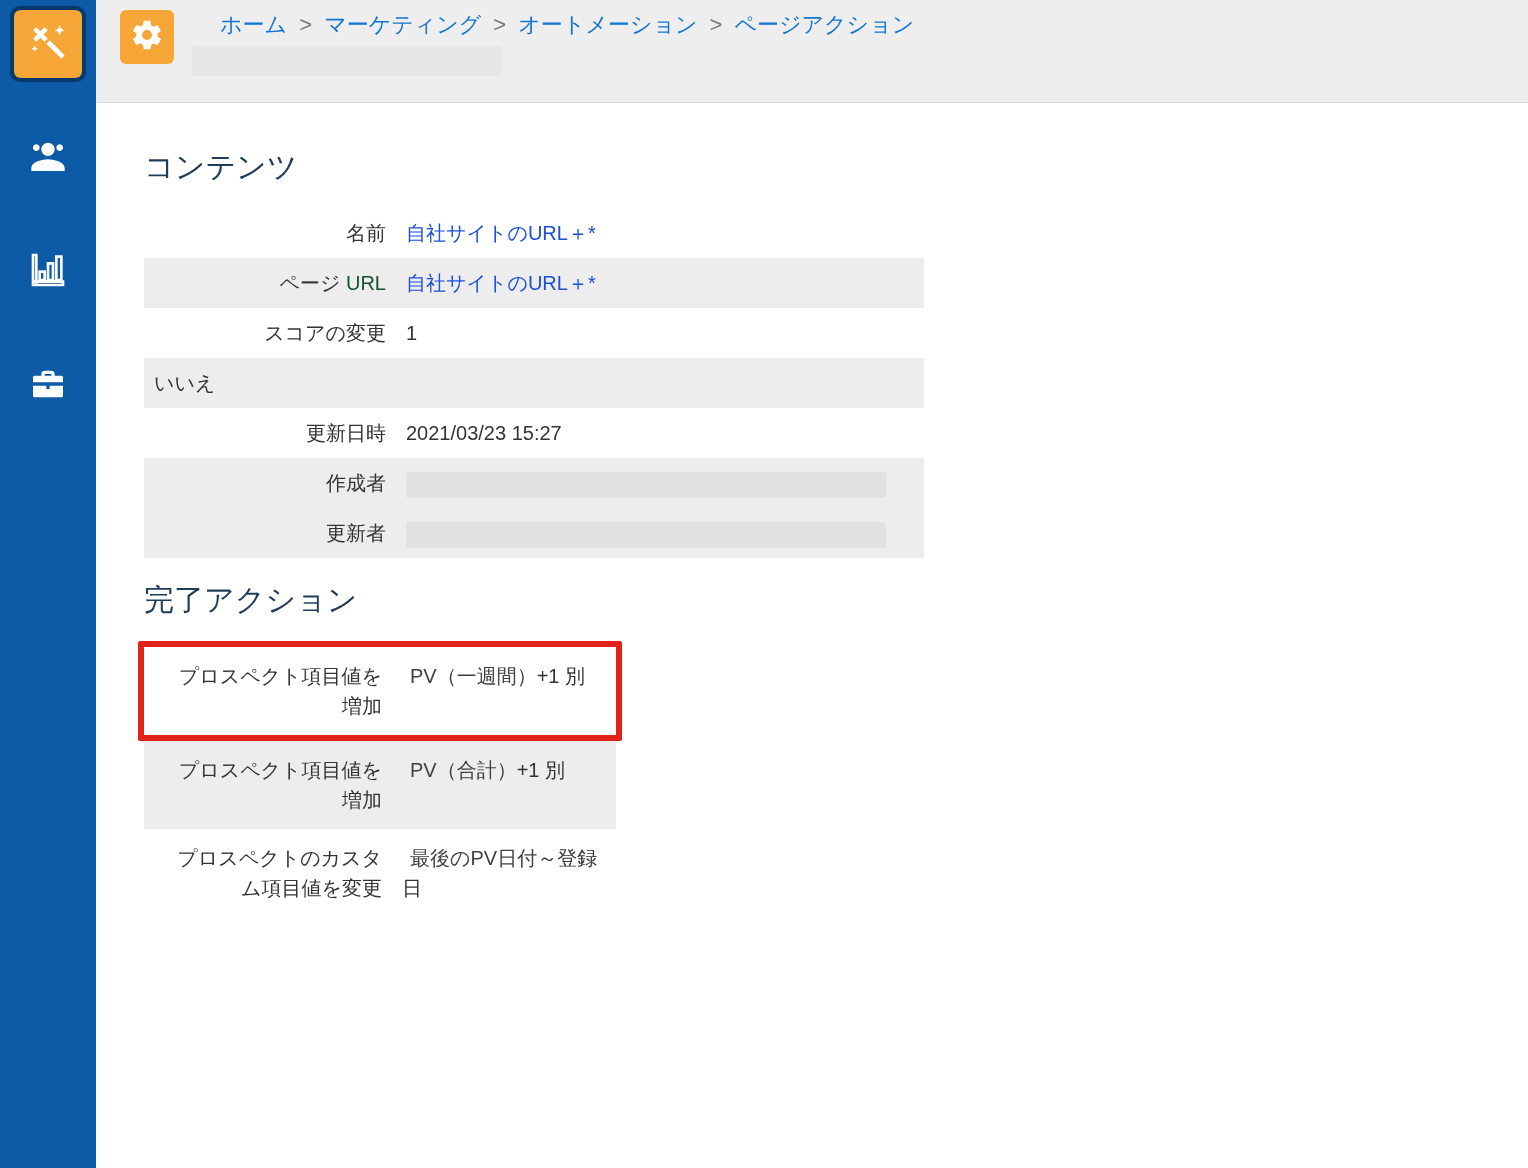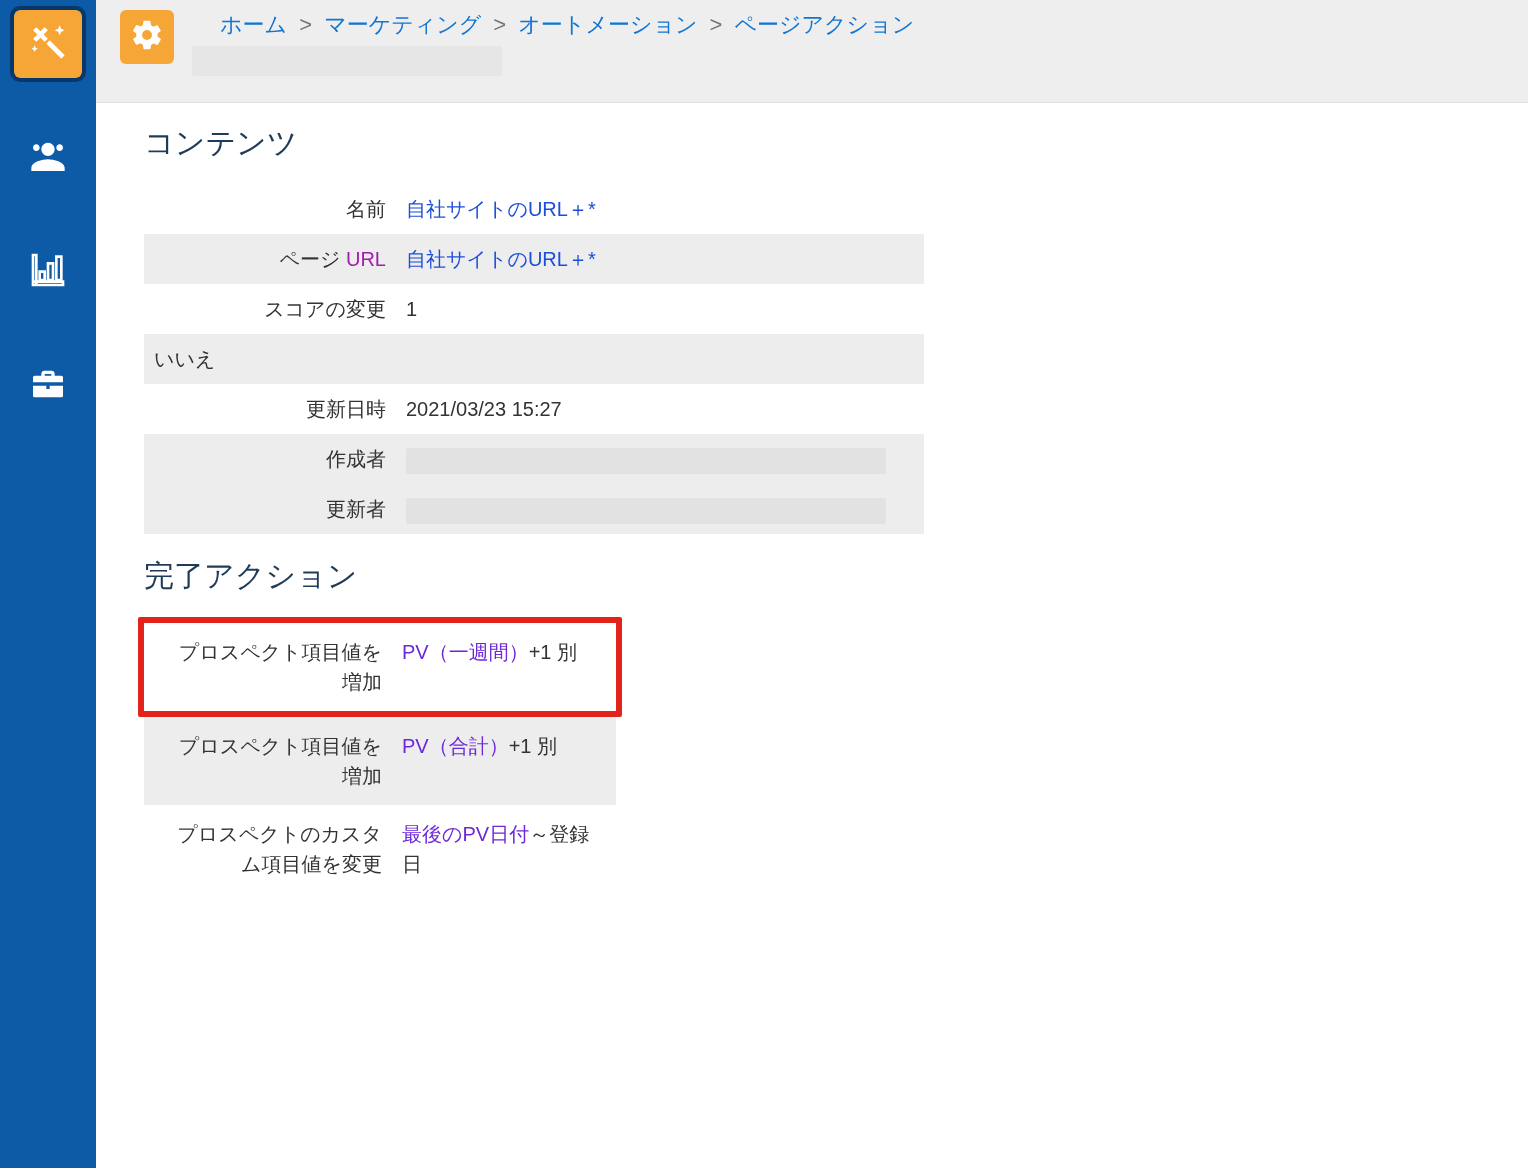--- a/index.html
+++ b/index.html
@@ -17,29 +17,29 @@
   .topbar { background: #eeeeee; border-bottom: 1px solid #ddd; padding: 10px 20px 26px 24px; display: flex; align-items: flex-start; gap: 18px; }
   .gear-btn { width: 54px; height: 54px; background: #f6a637; color: #fff; display: flex; align-items: center; justify-content: center; border-radius: 6px; cursor: pointer; flex-shrink: 0; }
   .gear-btn svg { width: 34px; height: 34px; fill: #fff; }
   .top-right { flex: 1; }
   .breadcrumb { font-size: 22px; margin-bottom: 6px; margin-left: 28px; }
   .breadcrumb a { color: #1175d1; text-decoration: none; cursor: pointer; }
   .breadcrumb .sep { color: #777; padding: 0 6px; }
   .title-placeholder { width: 310px; height: 30px; background: #e6e6e6; border-radius: 2px; }
 
   
-  .content { padding: 12px 40px 40px 48px; overflow: auto; }
+  .content { padding: 36px 40px 40px 48px; overflow: auto; }
   .section-title { font-size: 30px; font-weight: 400; color: #1f3b57; margin-bottom: 20px; margin-top: 8px; }
   .table { width: 780px; }
   .row { display: flex; align-items: flex-start; min-height: 48px; padding: 10px 10px; }
   .row.shade { background: #ededed; }
   .label-col { width: 252px; text-align: right; padding-right: 20px; color: #333; font-size: 20px; line-height: 1.5; }
   .value-col { flex: 1; font-size: 20px; line-height: 1.5; }
   .value-col .red { color: #1d4ed8; }
-  .value-col .link { color: #6d28d9; cursor: pointer; }
+  .value-col .link { color: #404040; cursor: pointer; margin-left: 8px; }
   .value-col .placeholder { display: inline-block; width: 480px; height: 26px; background: #e2e2e2; vertical-align: middle; border-radius: 2px; }
 
   .highlight-box { border: 6px solid #e2231a; border-radius: 2px; margin: 0px -6px 0px -6px; padding: 0; }
 
   .actions-table { width: 472px; }
   .actions-table .row { padding: 14px 10px 14px 18px; }
   .actions-table .label-col { width: 240px; }
 
 </style>
 </head>
@@ -102,21 +102,21 @@
   <div class="content">
 
     <h2 class="section-title">コンテンツ</h2>
 
     <div class="table">
       <div class="row">
         <div class="label-col">名前</div>
         <div class="value-col"><span class="red">自社サイトのURL＋*</span></div>
       </div>
       <div class="row shade">
-        <div class="label-col"><span>ページ</span><span style="color:#a21caf"> URL</span></div>
+        <div class="label-col"><span>ページ</span><span style="color:#14532d"> URL</span></div>
         <div class="value-col"><span class="red">自社サイトのURL＋*</span></div>
       </div>
       <div class="row">
         <div class="label-col">スコアの変更</div>
         <div class="value-col">1</div>
       </div>
       <div class="row shade">
         <div class="value-col">いいえ</div>
       </div>
       <div class="row">

